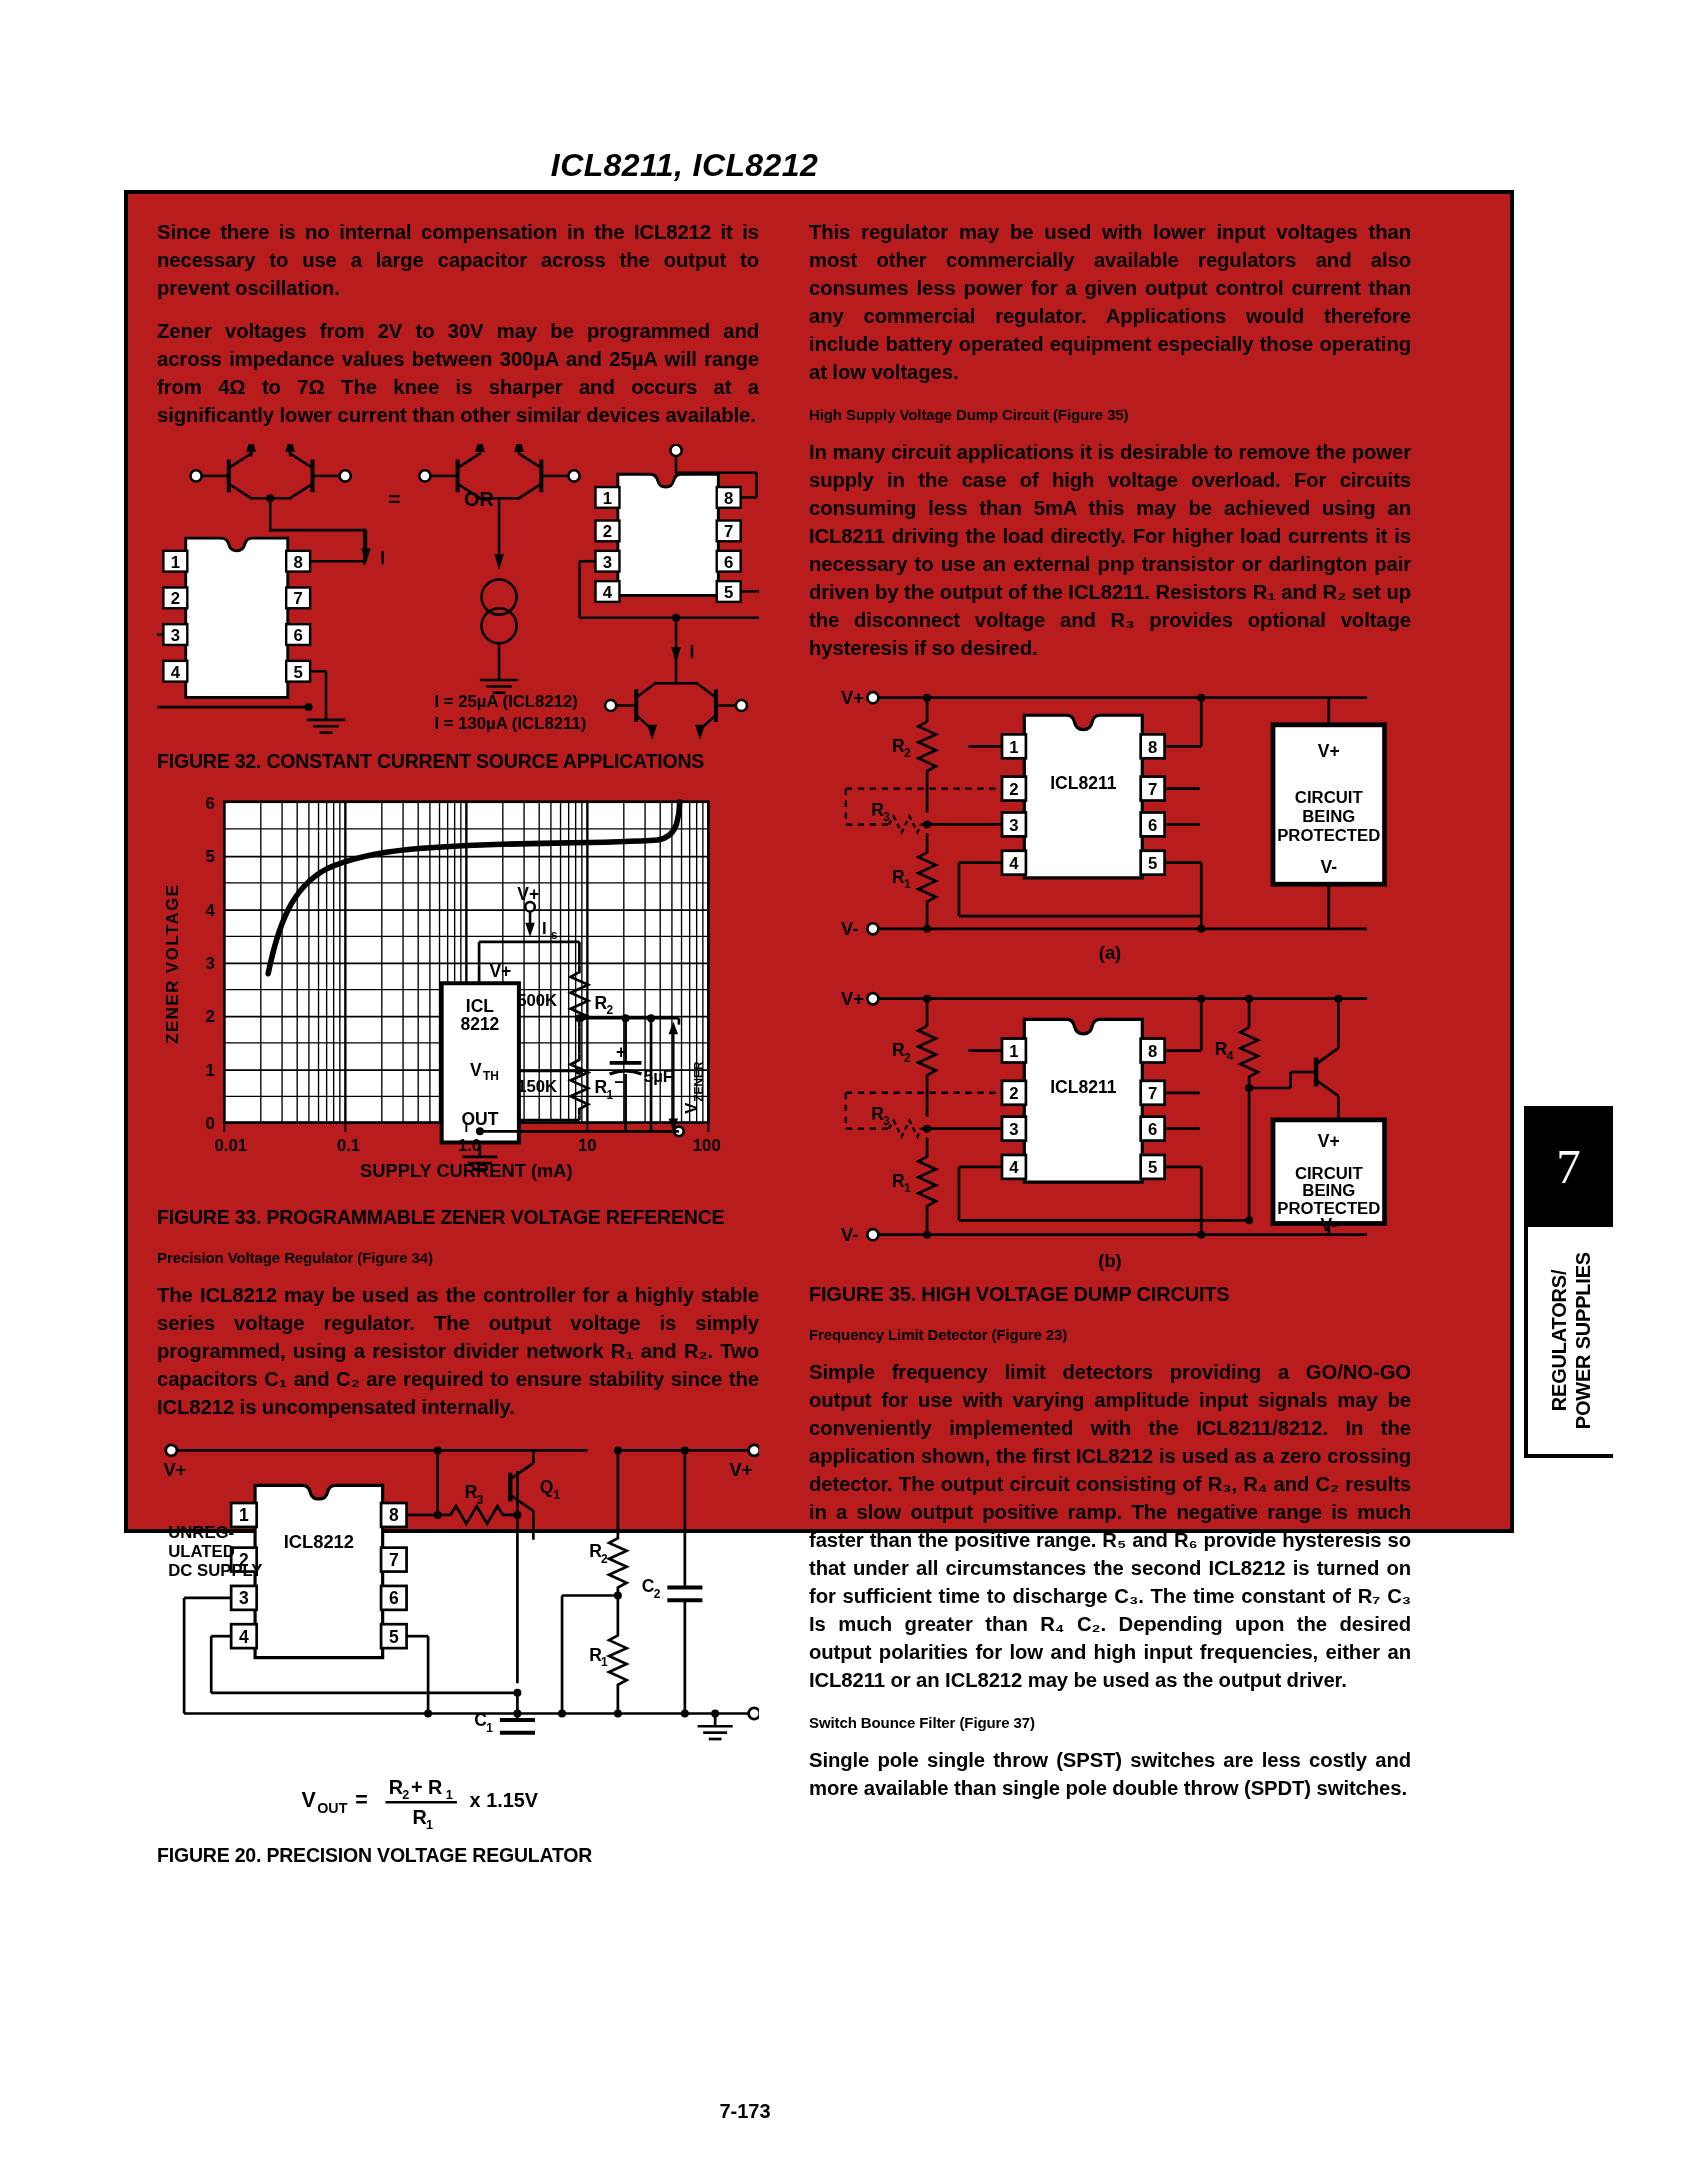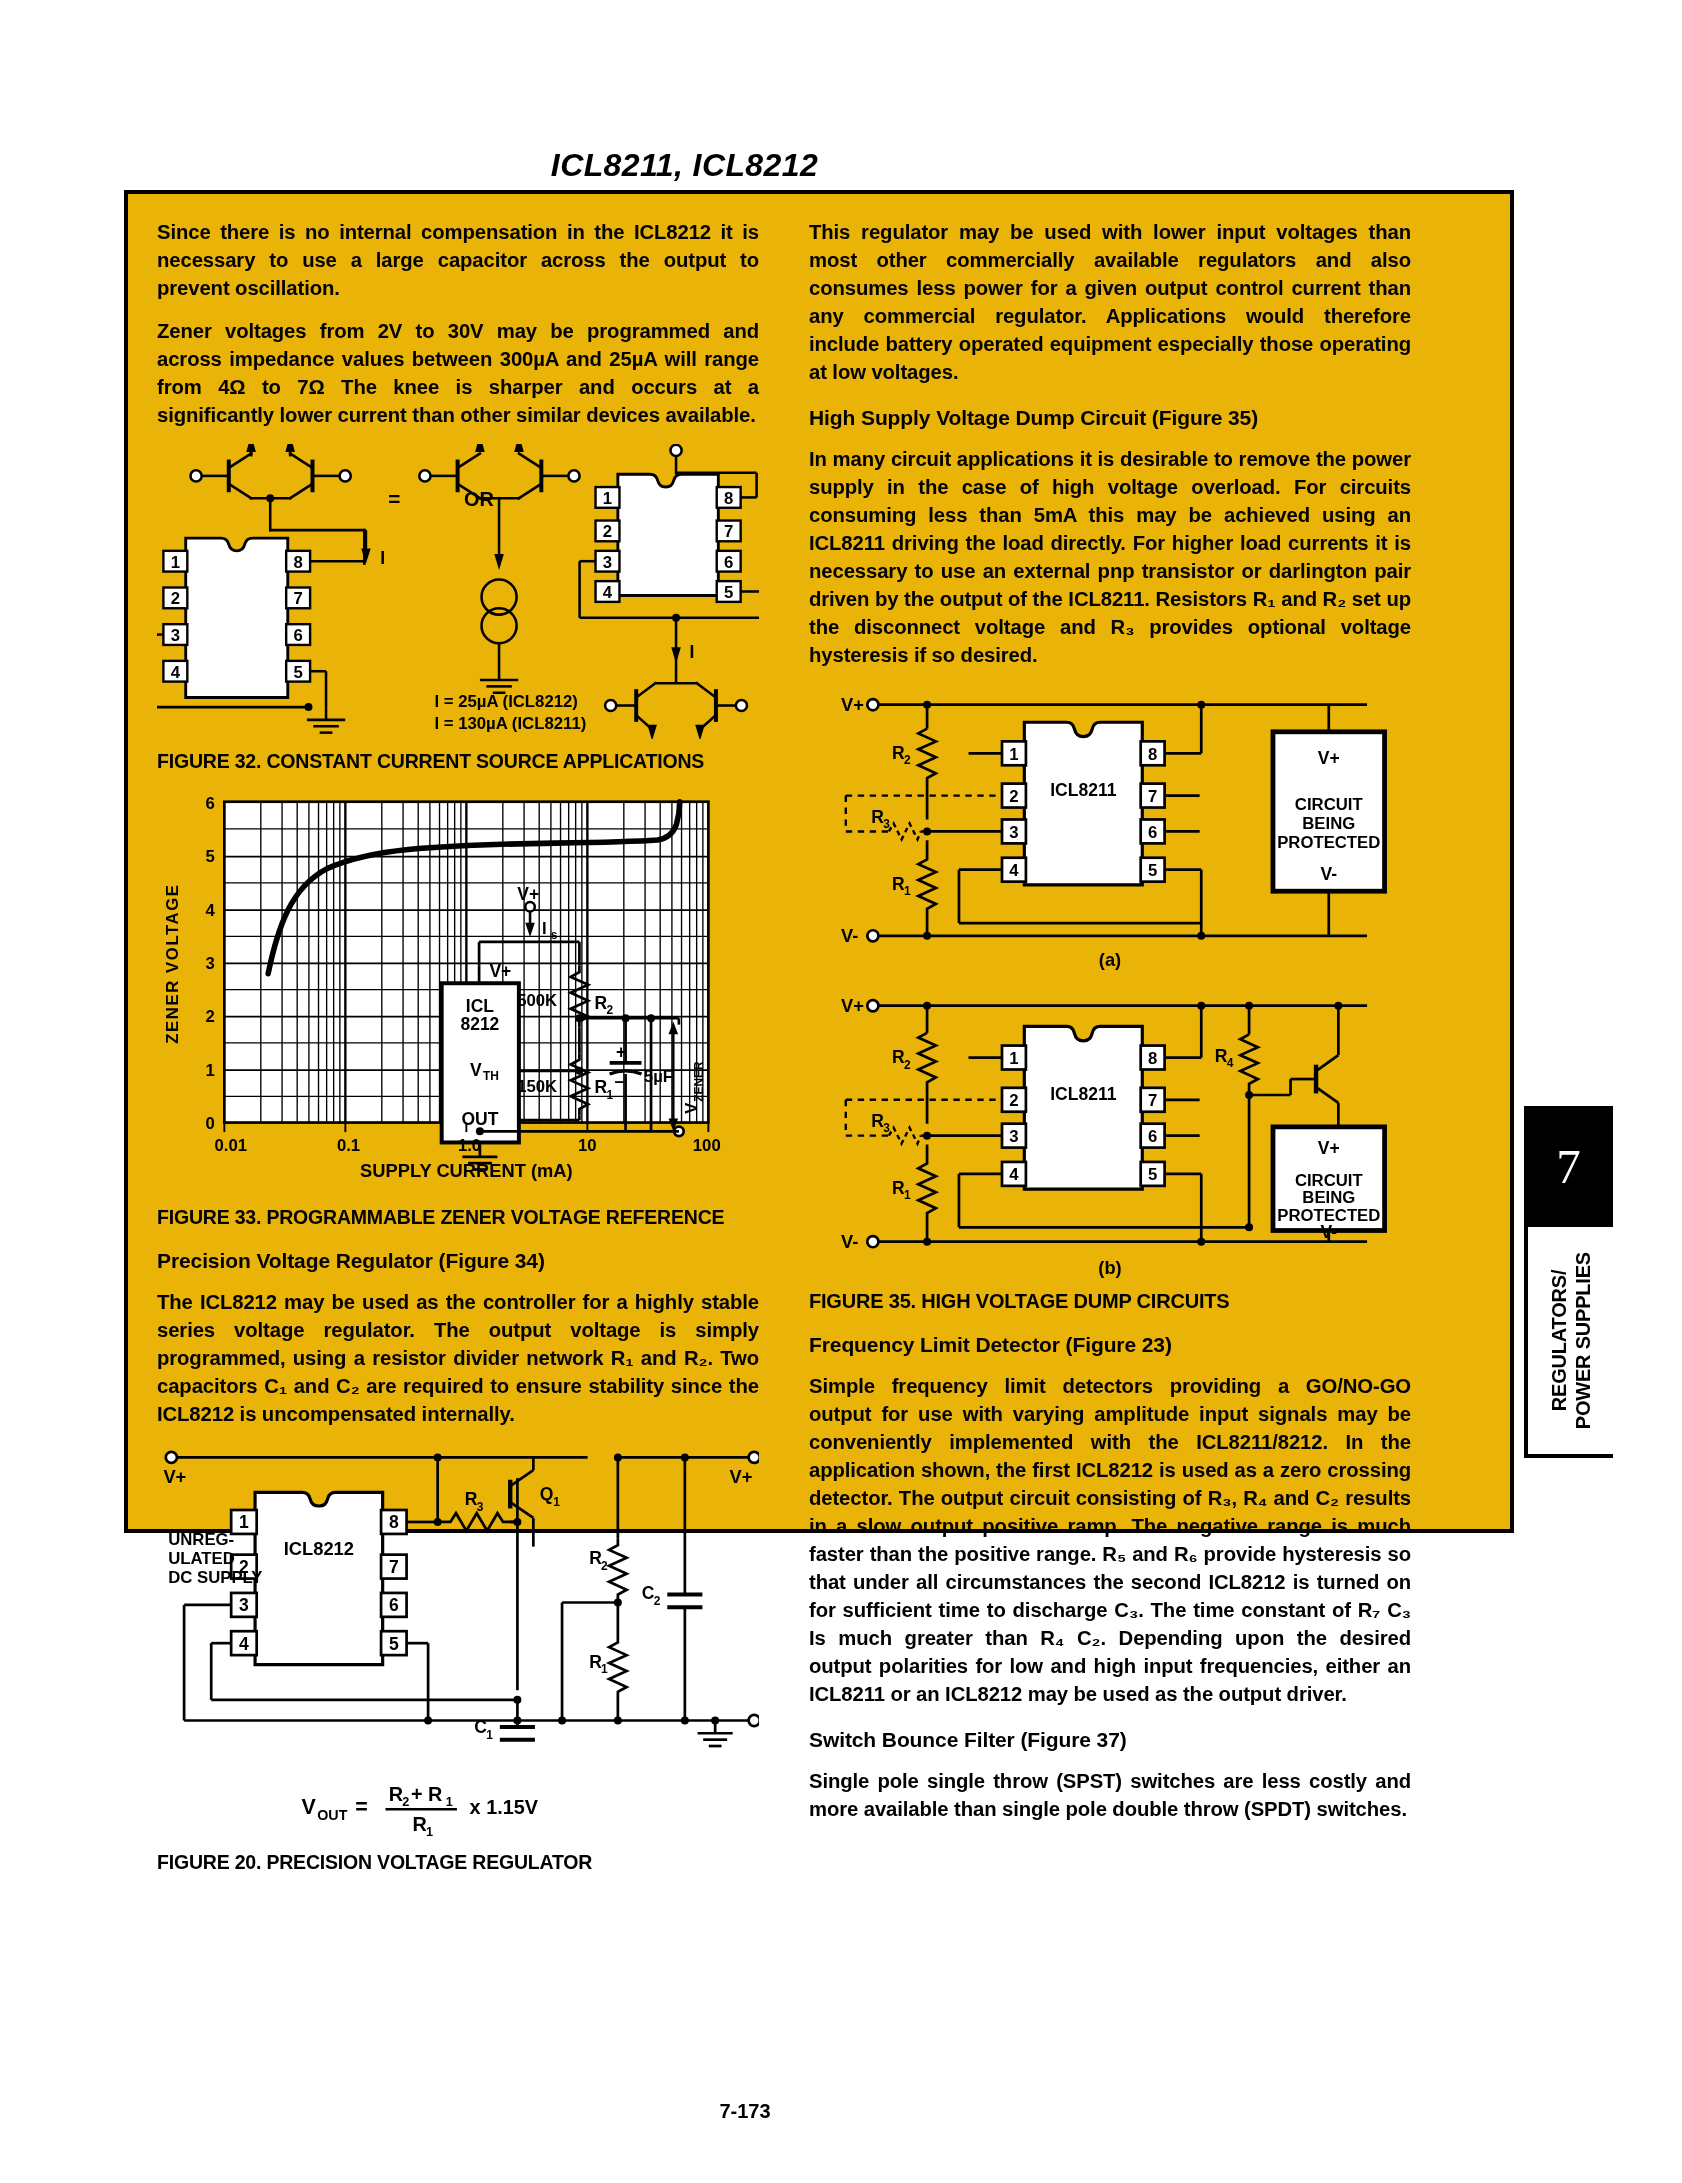--- a/index.html
+++ b/index.html
@@ -19,21 +19,21 @@
     font-style:italic; font-weight:bold;
     font-size:32px; letter-spacing:0.4px;
   }
 
   
   #frame{
     position:absolute;
     left:124px; top:190px;
     width:1390px; height:1343px;
     border:4.8px solid #000;
-    background:#eab308;
+    background:#b91c1c;
   }
 
   #cols{
     position:absolute; inset:0;
     padding:22px 27px 8px 27px;
   }
   .col{
     position:absolute; top:24px;
     width:602px;
   }
@@ -44,21 +44,21 @@
     font-size:20.3px;
     line-height:28px;
     text-align:justify;
     margin-bottom:15px;
     font-weight:600;
     letter-spacing:-0.1px;
   }
   p.body.last{ margin-bottom:8px; }
 
   h3.sub{
-    font-size:21px;
+    font-size:15px;
     font-weight:bold;
     margin:20px 0 15px 0;
     letter-spacing:-0.1px;
   }
 
   .figcap{
     font-weight:bold;
     font-size:20px;
     letter-spacing:-0.2px;
     margin:11px 0 16px 0;

